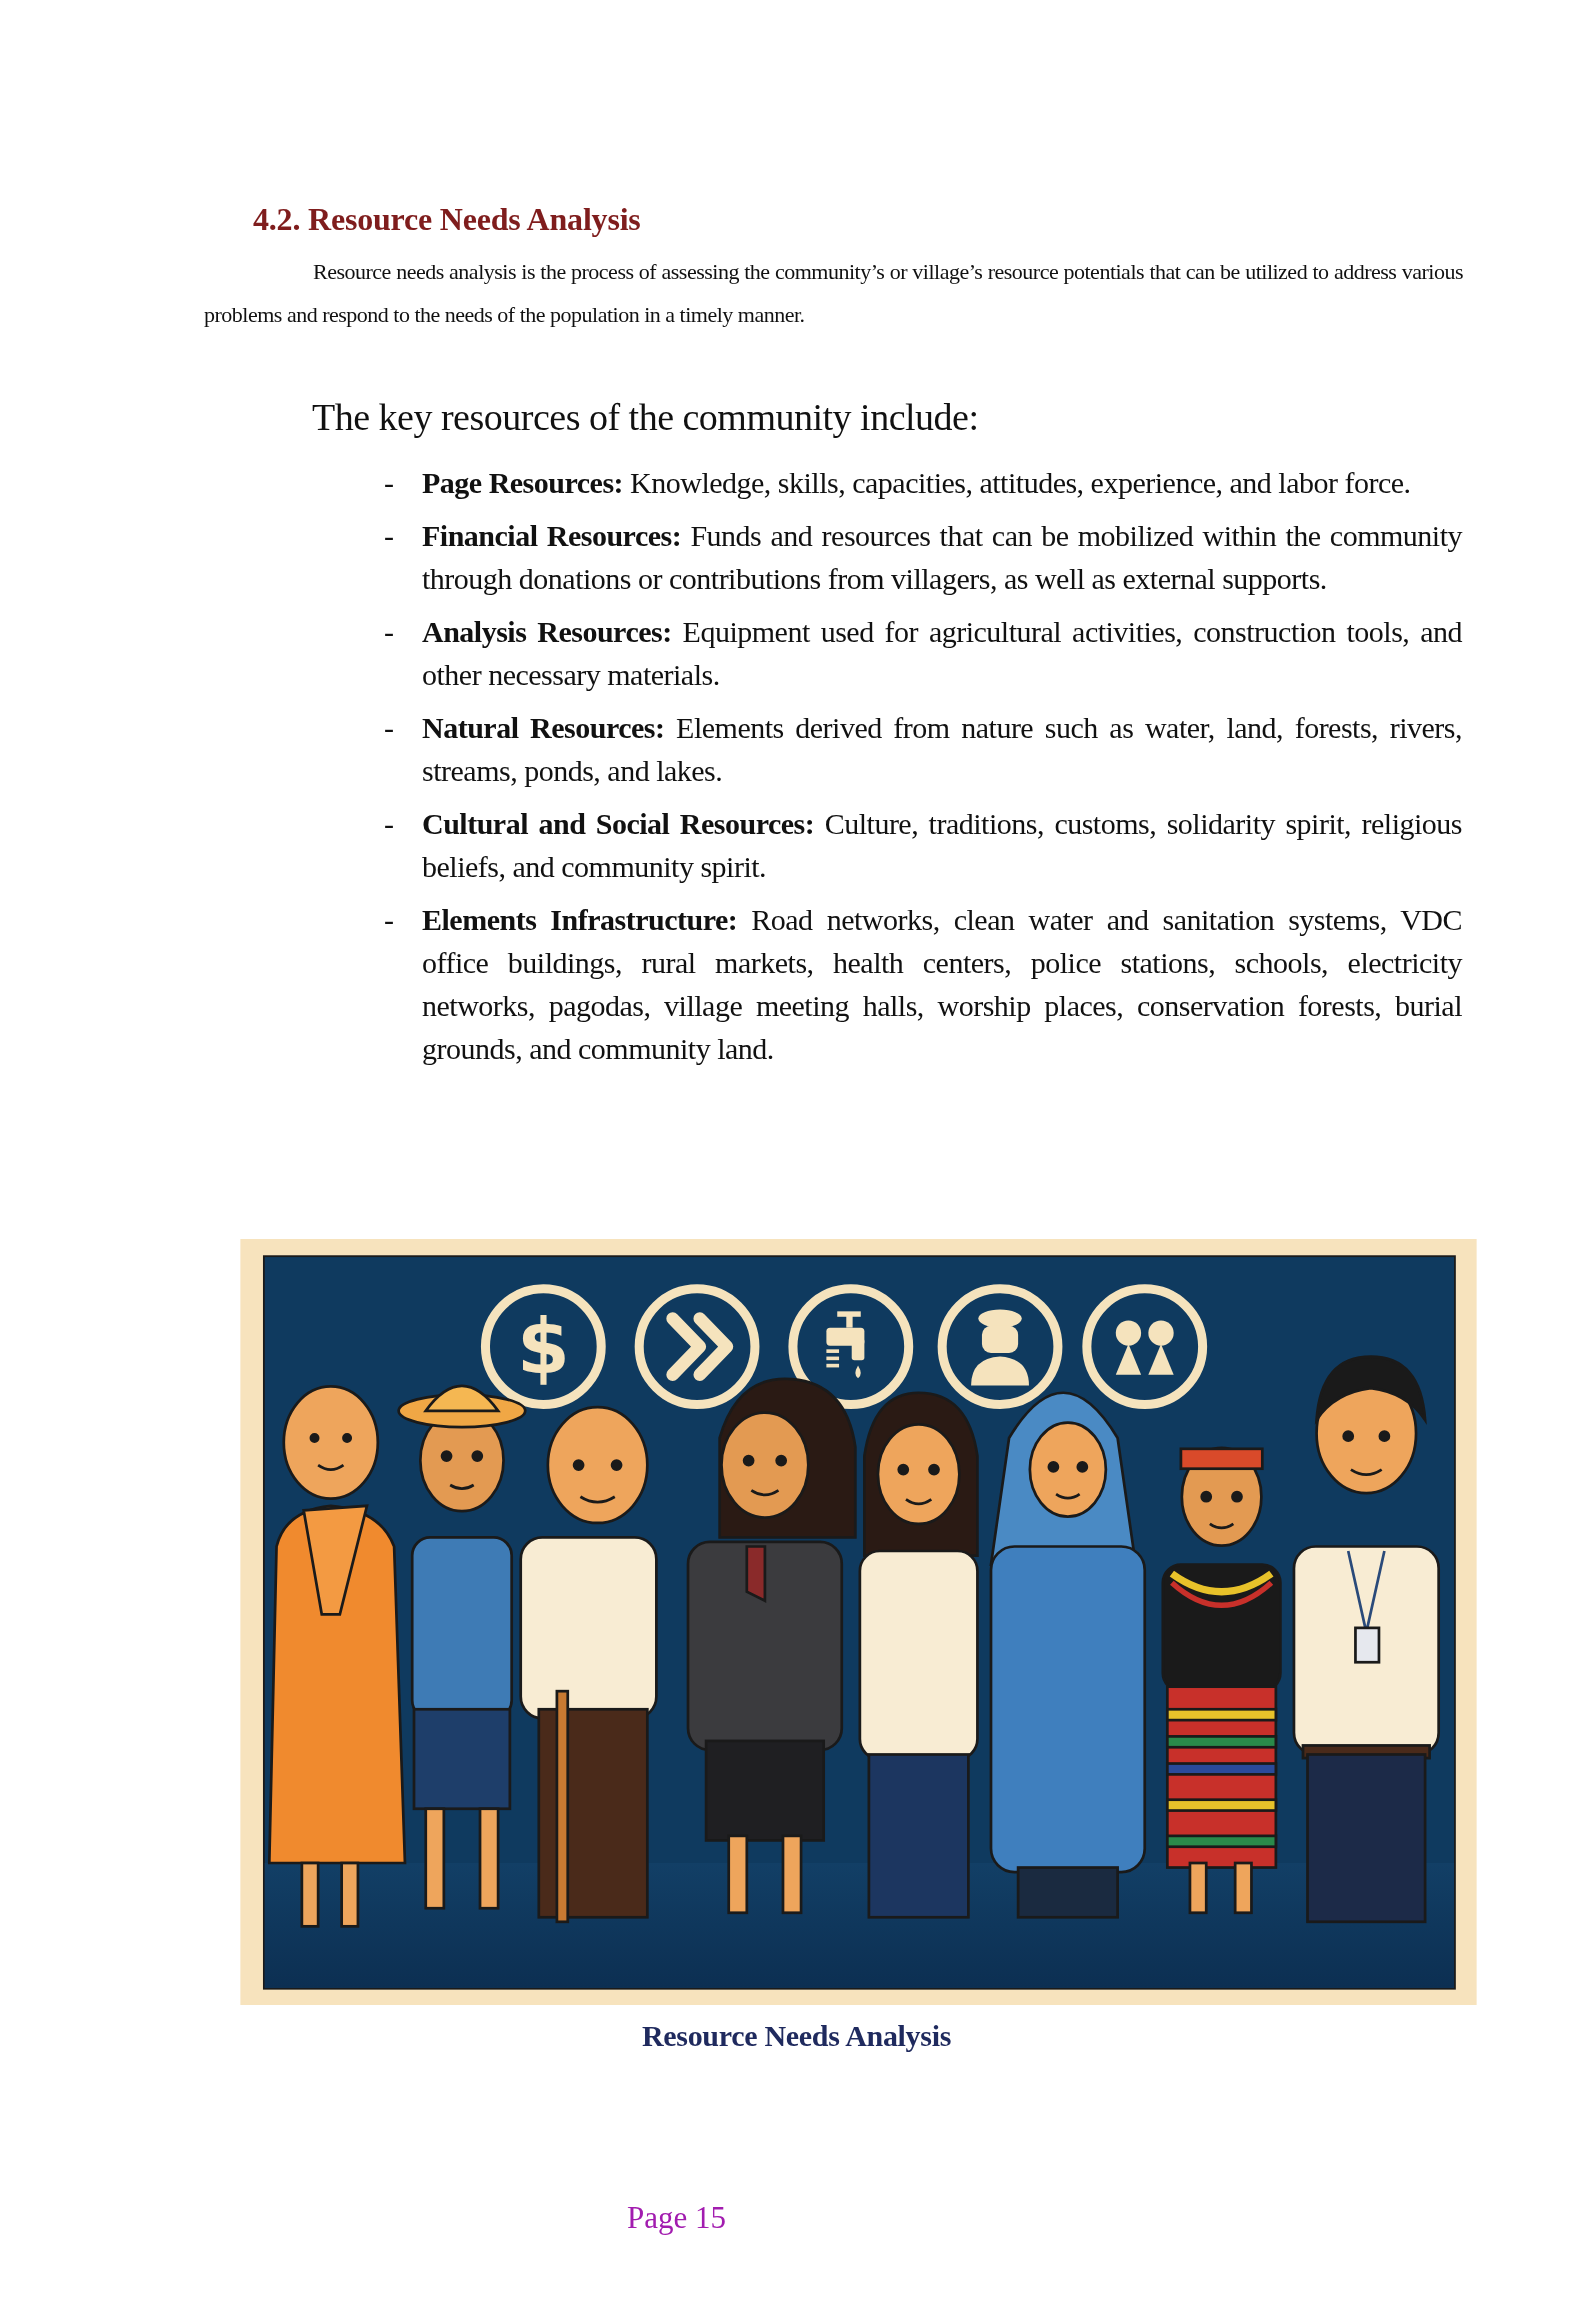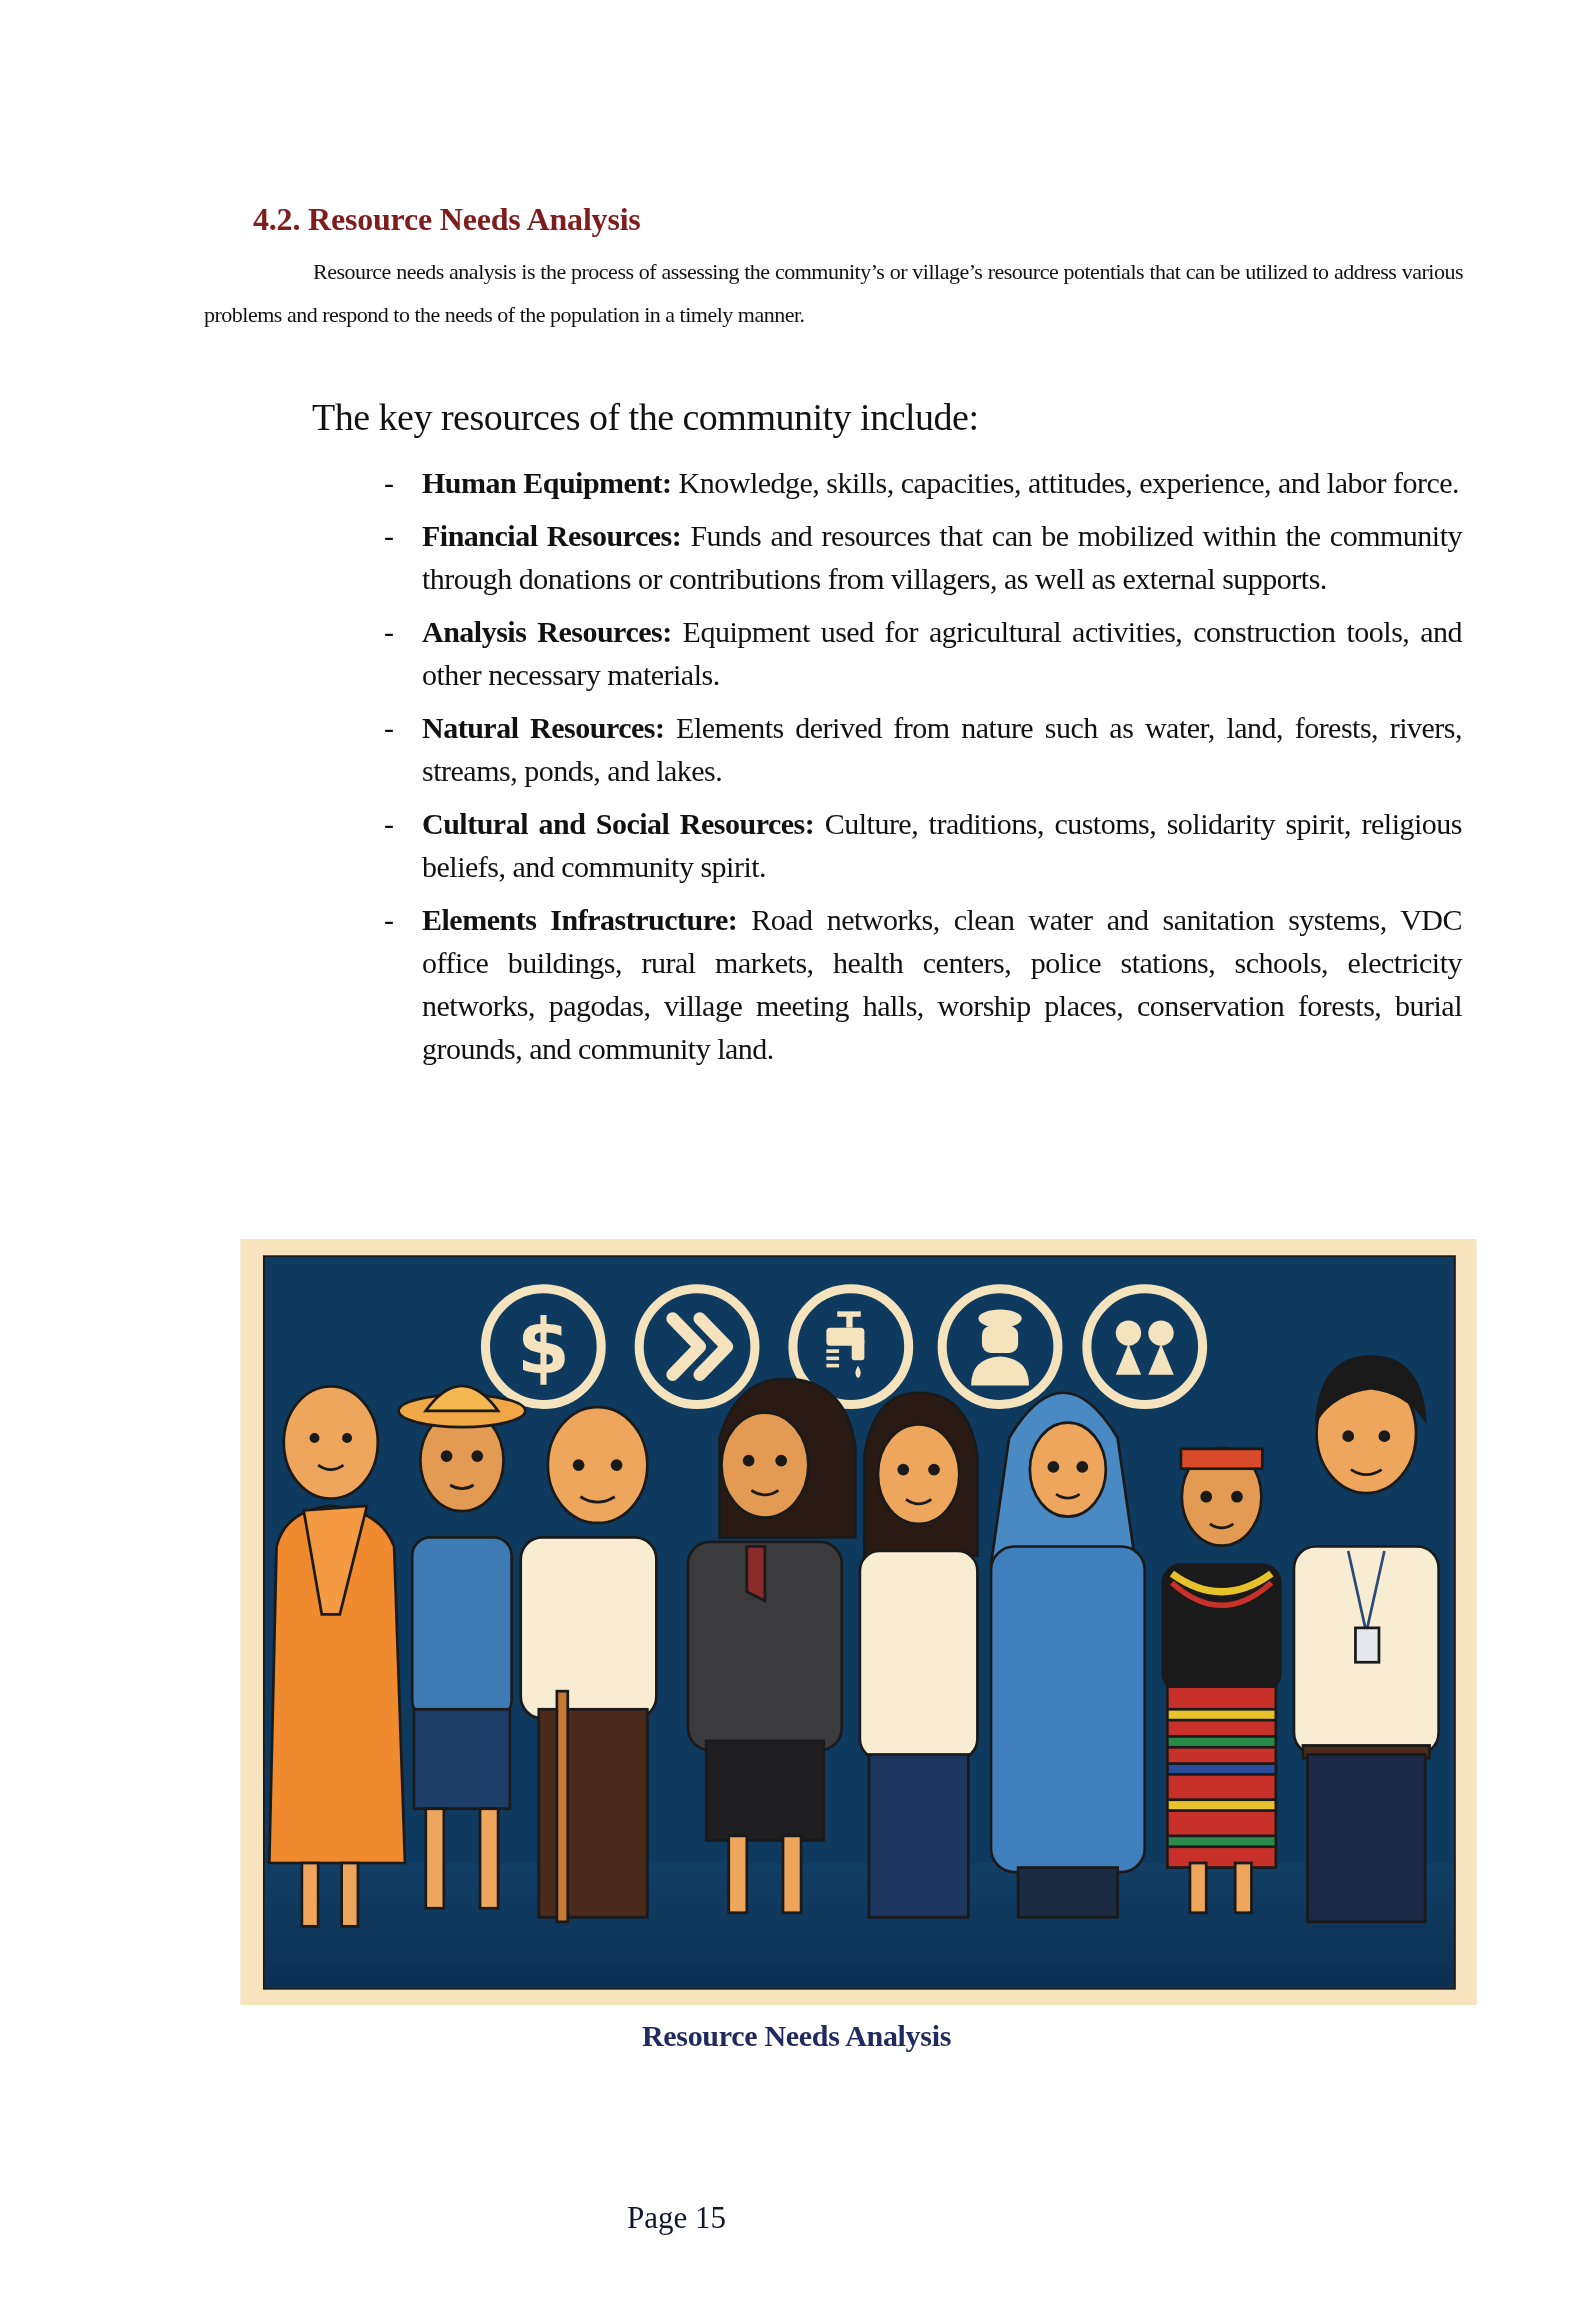--- a/index.html
+++ b/index.html
@@ -13,33 +13,33 @@
   .list { position: absolute; left: 384px; top: 461px; width: 1078px; margin: 0; padding: 0; list-style: none; }
   .list li { position: relative; padding-left: 38px; font-size: 30px; line-height: 43px;
              text-align: justify; margin-bottom: 10px; letter-spacing: -0.5px; }
   .list li .dash { position: absolute; left: 0; top: 0; }
   .list li .term { font-weight: bold; }
   .figure { position: absolute; left: 240px; top: 1239px; width: 1237px; height: 766px; }
   .figure svg { display: block; }
   .caption { position: absolute; left: 0; width: 1593px; top: 2019px; text-align: center;
              font-size: 30px; font-weight: bold; color: #1f2a5e; margin: 0; letter-spacing: -0.3px; }
   .pagenum { position: absolute; left: 0; width: 1353px; top: 2200px; text-align: center;
-             font-size: 31px; color: #0f172a; margin: 0; }
+             font-size: 31px; color: #a21caf; margin: 0; }
 </style>
 </head>
 <body>
 
 <h2 class="heading">4.2. Resource Needs Analysis</h2>
 
 <p class="para">Resource needs analysis is the process of assessing the community’s or village’s resource potentials that can be utilized to address various problems and respond to the needs of the population in a timely manner.</p>
 
 <p class="intro">The key resources of the community include:</p>
 
 <ul class="list">
-  <li><span class="dash">-</span><span class="term">Human Equipment:</span> <span>Knowledge, skills, capacities, attitudes, experience, and labor force.</span></li>
+  <li><span class="dash">-</span><span class="term">Page Resources:</span> <span>Knowledge, skills, capacities, attitudes, experience, and labor force.</span></li>
   <li><span class="dash">-</span><span class="term">Financial Resources:</span> <span>Funds and resources that can be mobilized within the community through donations or contributions from villagers, as well as external supports.</span></li>
   <li><span class="dash">-</span><span class="term">Analysis Resources:</span> <span>Equipment used for agricultural activities, construction tools, and other necessary materials.</span></li>
   <li><span class="dash">-</span><span class="term">Natural Resources:</span> <span>Elements derived from nature such as water, land, forests, rivers, streams, ponds, and lakes.</span></li>
   <li><span class="dash">-</span><span class="term">Cultural and Social Resources:</span> <span>Culture, traditions, customs, solidarity spirit, religious beliefs, and community spirit.</span></li>
   <li><span class="dash">-</span><span class="term">Elements Infrastructure:</span> <span>Road networks, clean water and sanitation systems, VDC office buildings, rural markets, health centers, police stations, schools, electricity networks, pagodas, village meeting halls, worship places, conservation forests, burial grounds, and community land.</span></li>
 </ul>
 
 <div class="figure">
   <svg width="1237" height="766" viewBox="0 0 1367 847" xmlns="http://www.w3.org/2000/svg">
     <defs>

